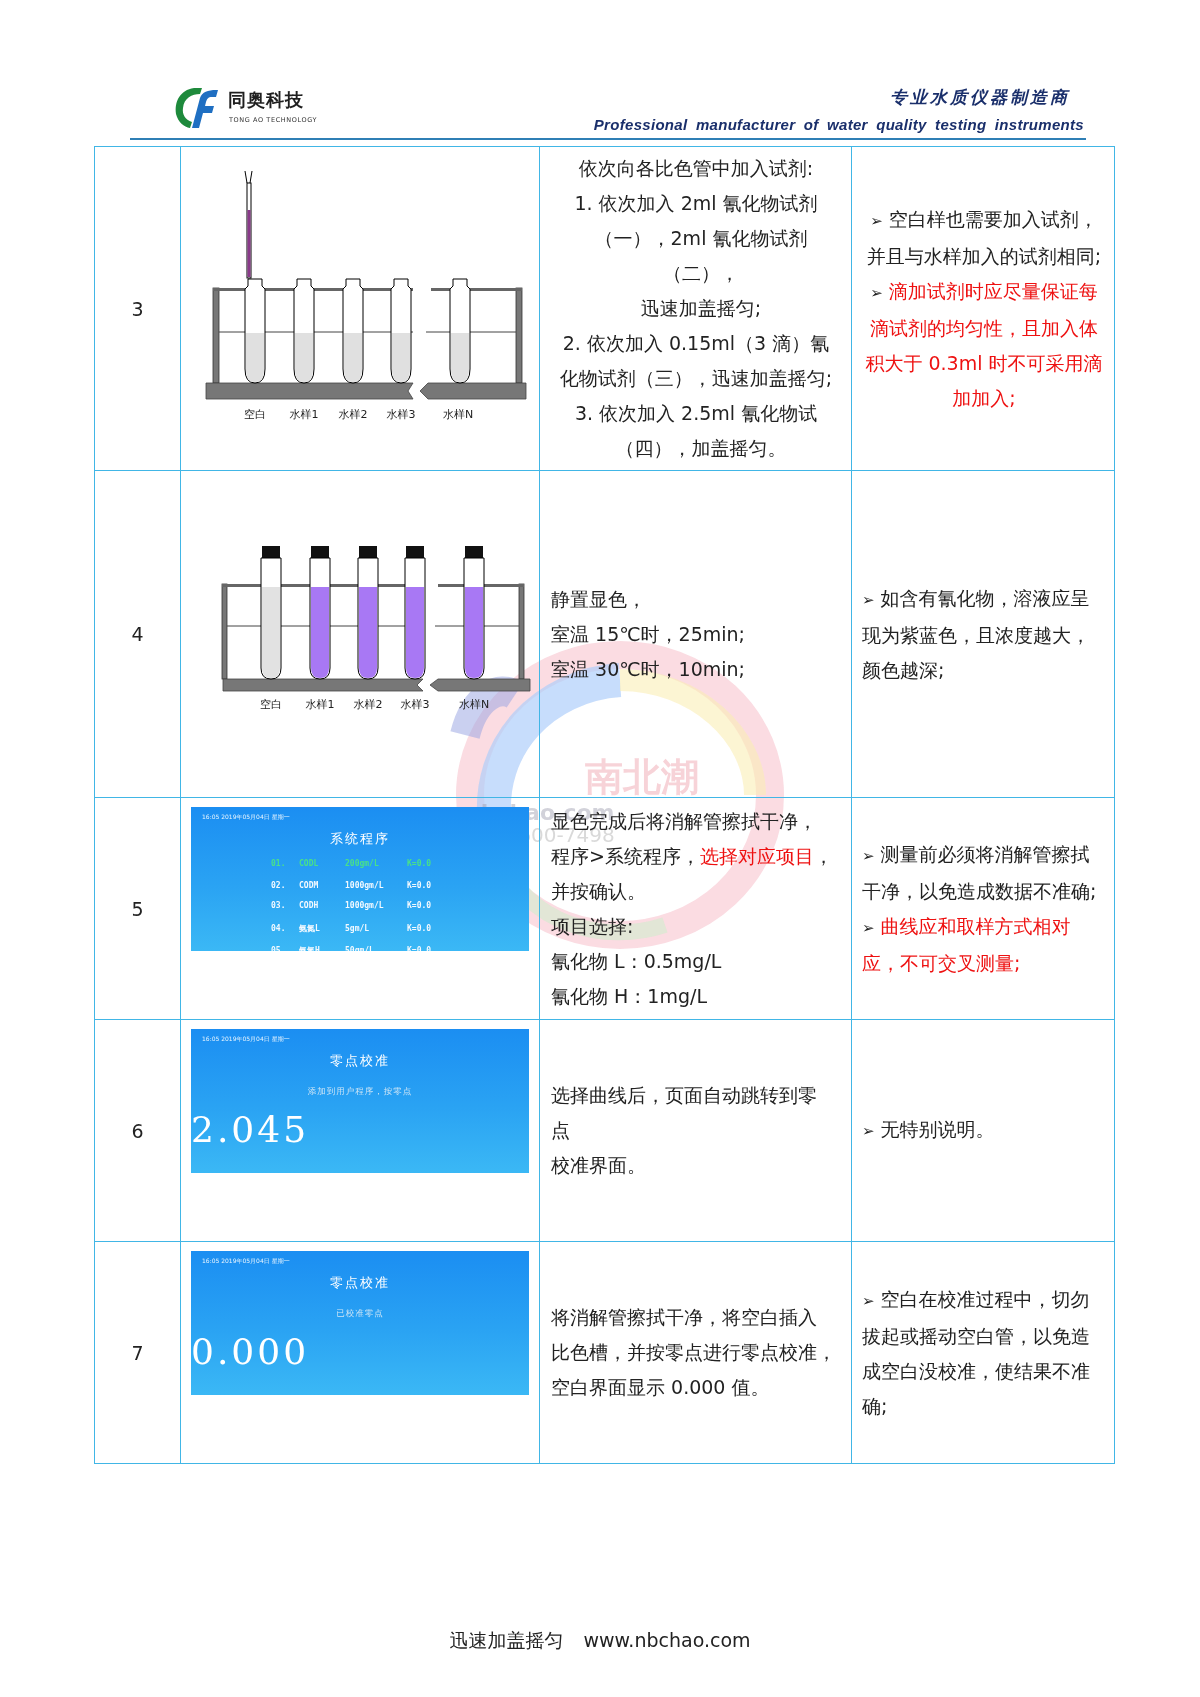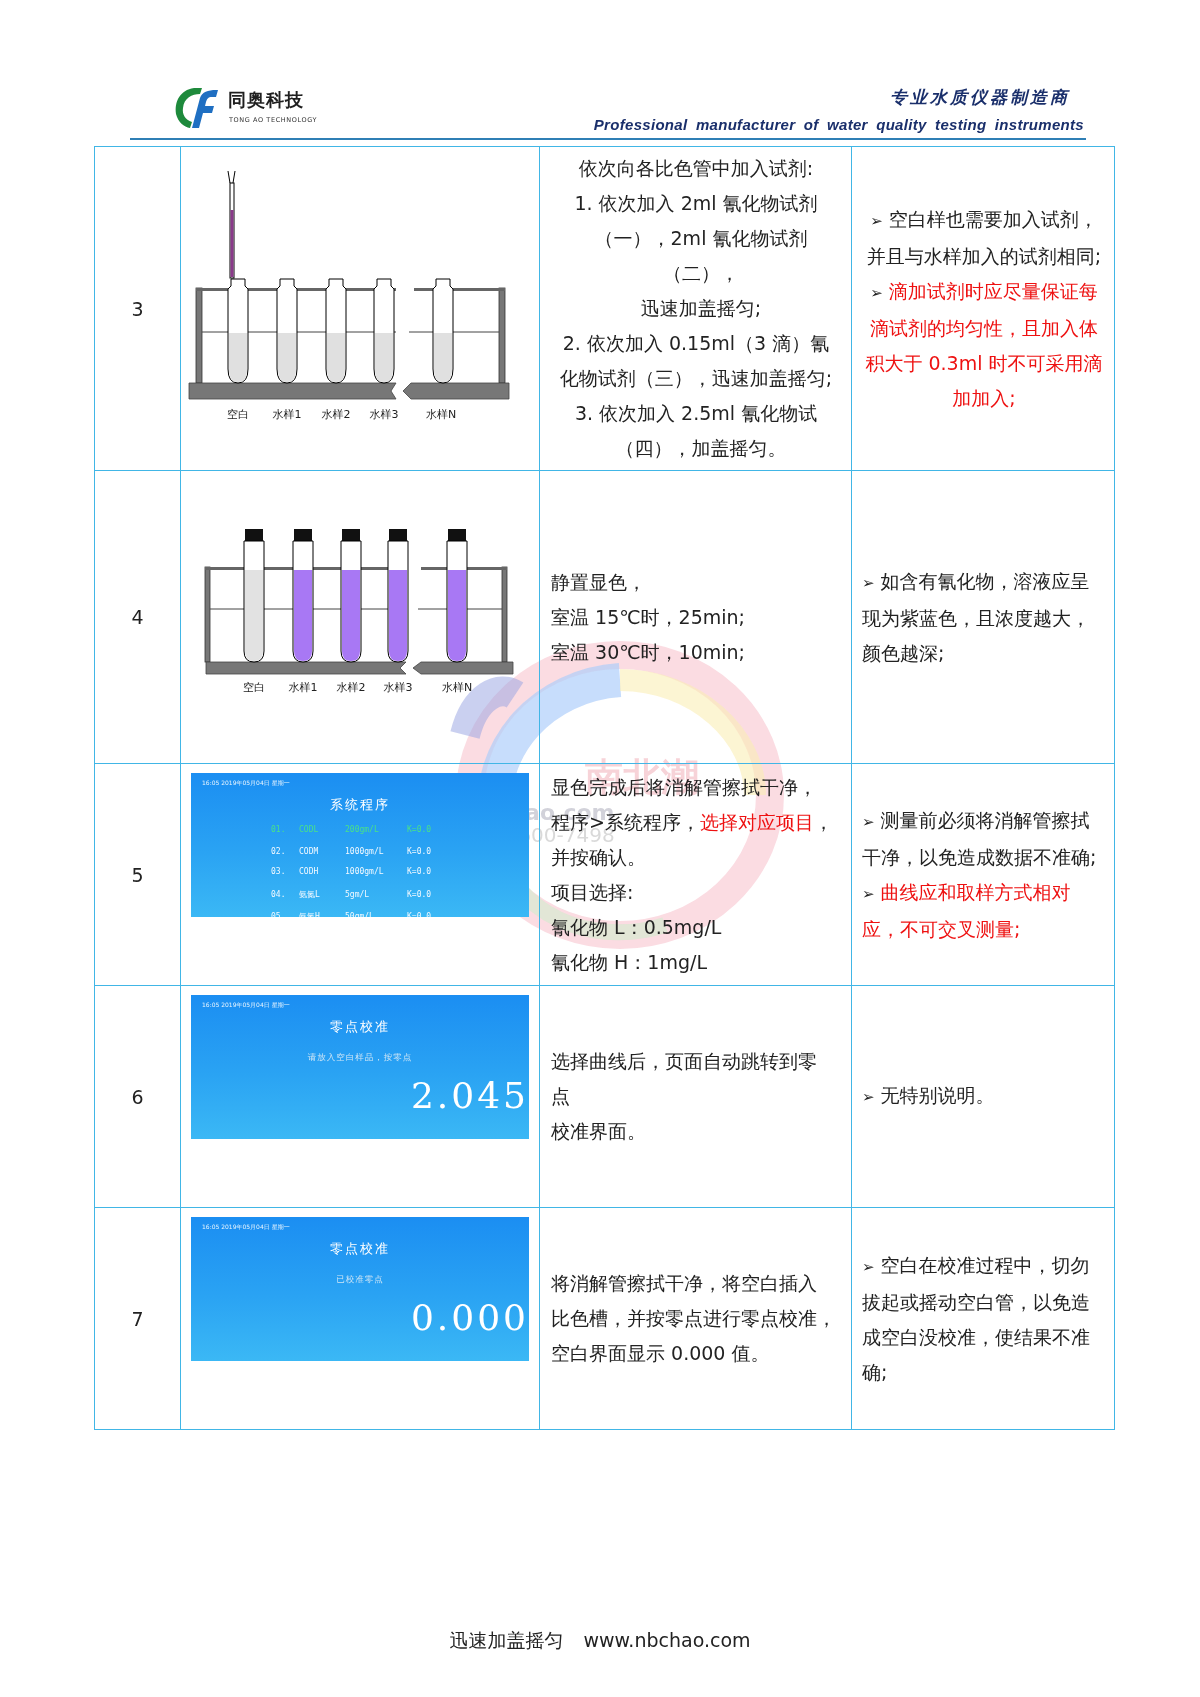--- a/index.html
+++ b/index.html
@@ -11,42 +11,42 @@
   .logo-mark { position: absolute; left: 0; top: 0; width: 50px; height: 46px; }
   .logo-cn { position: absolute; left: 56px; top: 4px; font-size: 18px; font-weight: bold; color: #1f1f1f; letter-spacing: 1px; }
   .logo-en { position: absolute; left: 57px; top: 32px; font-size: 6.5px; color: #333; letter-spacing: 0.6px; }
   .slogan-cn { position: absolute; right: 20px; top: 8px; font-family: "DejaVu Serif", serif; font-style: italic; font-weight: bold; font-size: 17px; color: #1a2f6b; letter-spacing: 3px; }
   .slogan-en { position: absolute; right: 6px; top: 38px; font-family: "Liberation Sans", sans-serif; font-style: italic; font-weight: bold; font-size: 15px; color: #1a2f6b; word-spacing: 4px; letter-spacing: 0.3px; }
   .header-rule { position: absolute; left: 130px; top: 138px; width: 956px; height: 2px; background: #2f7fb5; }
 
   table.steps { position: absolute; left: 94px; top: 146px; width: 1020px; border-collapse: collapse; table-layout: fixed; }
   table.steps td { border: 1.5px solid #41b6e6; vertical-align: middle; }
   td.num { width: 86px; text-align: center; font-size: 19px; color: #222; }
-  td.img { width: 359px; padding: 0; position: relative; }
+  td.img { width: 359px; padding: 17px; position: relative; }
   td.desc { width: 312px; padding: 4px 10px 4px 11px; font-size: 19px; line-height: 35px; color: #222; }
   td.note { width: 263px; padding: 4px 8px 4px 10px; font-size: 19px; line-height: 35px; color: #222; }
   .red { color: #ee1111; }
   .indent { padding-left: 10px; }
   .bullet { font-size: 15px; margin-right: 6px; }
 
   tr.r3 td { height: 280px; text-align: center; }
   tr.r4 td { height: 292px; }
   tr.r5 td { height: 222px; }
   tr.r6 td { height: 222px; }
   tr.r7 td { height: 222px; }
 
   .screen { position: absolute; left: 10px; top: 9px; width: 338px; height: 144px;
             background: linear-gradient(180deg, #1b8ef2 0%, #2aa3f3 55%, #3bb8f5 100%); color: #fff; overflow: hidden; }
   .scr-status { position: absolute; left: 11px; top: 6px; font-size: 6px; color: #eaf6ff; white-space: nowrap; }
   .scr-title { position: absolute; left: 0; right: 0; top: 23px; text-align: center; font-family: "DejaVu Serif", serif; font-size: 13px; letter-spacing: 2px; }
   .scr-hint { position: absolute; left: 0; right: 0; top: 57px; text-align: center; font-family: "DejaVu Serif", serif; font-size: 8.5px; color: #cfe6f6; letter-spacing: 1px; }
-  .scr-value { position: absolute; left: 0; right: 0; top: 80px; text-align: right; font-family: "DejaVu Serif", serif; font-size: 36px; letter-spacing: 3px; color: #fff; }
+  .scr-value { position: absolute; left: 0; right: 0; top: 80px; text-align: left; font-family: "DejaVu Serif", serif; font-size: 36px; letter-spacing: 3px; color: #fff; }
   .scr-btn { position: absolute; top: 168px; height: 18px; border: 1.5px solid #e6f5ff; border-radius: 10px; text-align: center; font-size: 11px; line-height: 15px; color: #e6f5ff; background: rgba(255,255,255,0.12); font-family: Liberation Serif, serif; letter-spacing: 2px; }
   .prog-row { position: absolute; left: 80px; font-family: "DejaVu Sans Mono", monospace; font-size: 8px; color: #f2f9ff; white-space: nowrap; }
-  .prog-row span { display: inline-block; }
+  .prog-row span { display: inline-block; font-weight: bold; }
   .prog-row .c1 { width: 28px; } .prog-row .c2 { width: 46px; } .prog-row .c3 { width: 62px; }
   .prog-row.sel { color: #49e08a; }
 
   .watermark { position: absolute; left: 405px; top: 625px; width: 430px; height: 330px; pointer-events: none; opacity: 0.55; }
 
   .footer { position: absolute; left: 0; right: 0; top: 1628px; text-align: center; font-size: 19px; color: #222; word-spacing: 14px; }
 </style>
 </head>
 <body>
 
@@ -231,21 +231,21 @@
       <div class="red"><span class="bullet" style="color:#222">➢</span><span>曲线应和取样方式相对应，不可交叉测量;</span></div>
     </td>
   </tr>
 
   <tr class="r6">
     <td class="num">6</td>
     <td class="img">
       <div class="screen">
         <div class="scr-status">16:05  2019年05月04日  星期一</div>
         <div class="scr-title">零点校准</div>
-        <div class="scr-hint">请放入空白样品，按零点</div>
+        <div class="scr-hint">添加到用户程序，按零点</div>
         <div class="scr-value">2.045</div>
         <div class="scr-btn" style="left:75px; width:76px;">零点</div>
         <div class="scr-btn" style="left:163px; width:76px;">测量</div>
       </div>
     </td>
     <td class="desc">
       <div>选择曲线后，页面自动跳转到零</div>
       <div>点</div>
       <div>校准界面。</div>
     </td>

